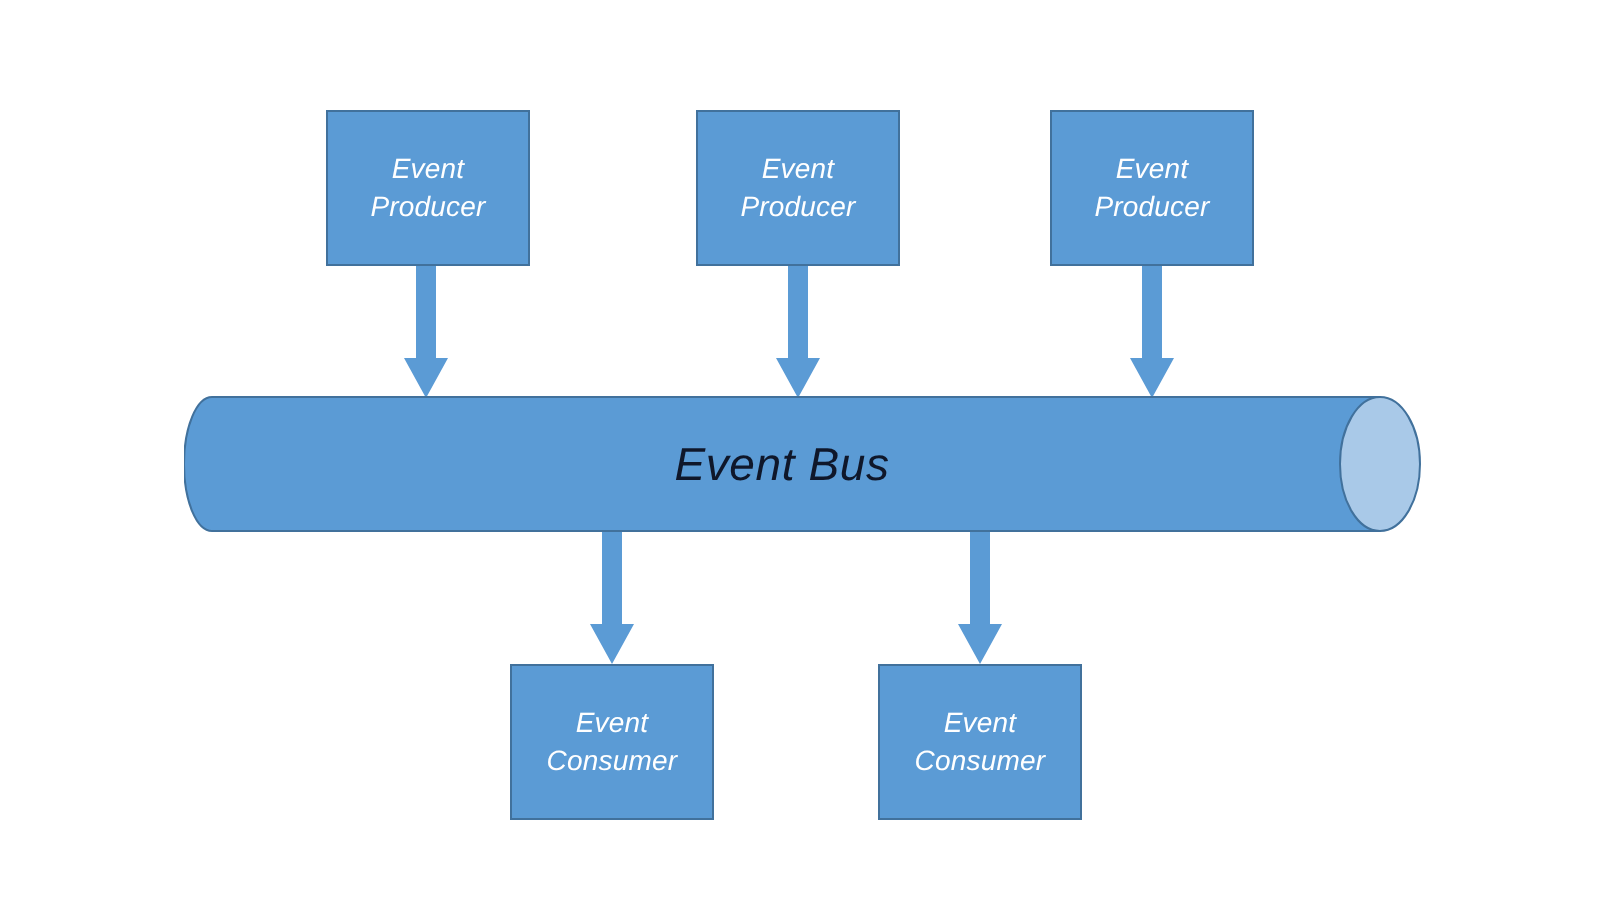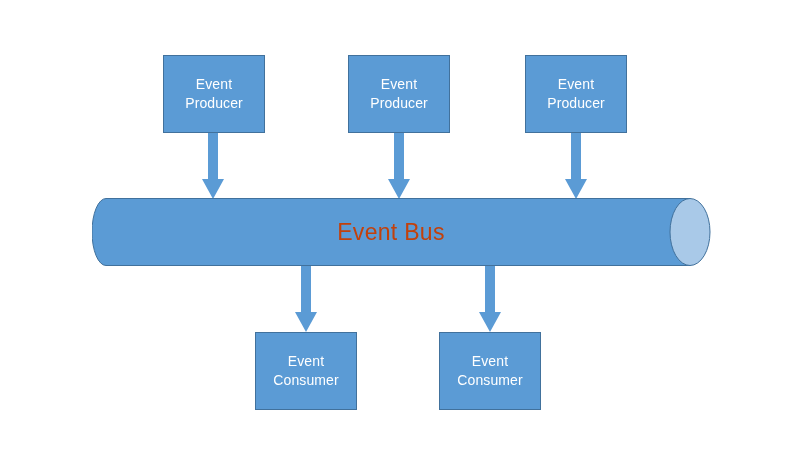--- a/index.html
+++ b/index.html
@@ -9,20 +9,21 @@
   }
   body {
     font-family: "Liberation Sans", sans-serif;
   }
   #canvas {
     position: relative;
     width: 748px;
     height: 450px;
     background: #ffffff;
     overflow: hidden;
+    font-style: italic;
   }
 
   
   .node {
     position: absolute;
     box-sizing: border-box;
     background: #5B9BD5;
     border: 1px solid #41719C;
     display: flex;
     align-items: center;
@@ -58,21 +59,21 @@
   }
   .bus-label {
     position: absolute;
     left: 0;
     top: 0;
     width: 598px;
     height: 68px;
     display: flex;
     align-items: center;
     justify-content: center;
-    color: #c2410c;
+    color: #0f172a;
     font-size: 23px;
     letter-spacing: 0.3px;
     font-family: "Liberation Sans", sans-serif;
     pointer-events: none;
   }
 
   
   .arrow {
     position: absolute;
   }

